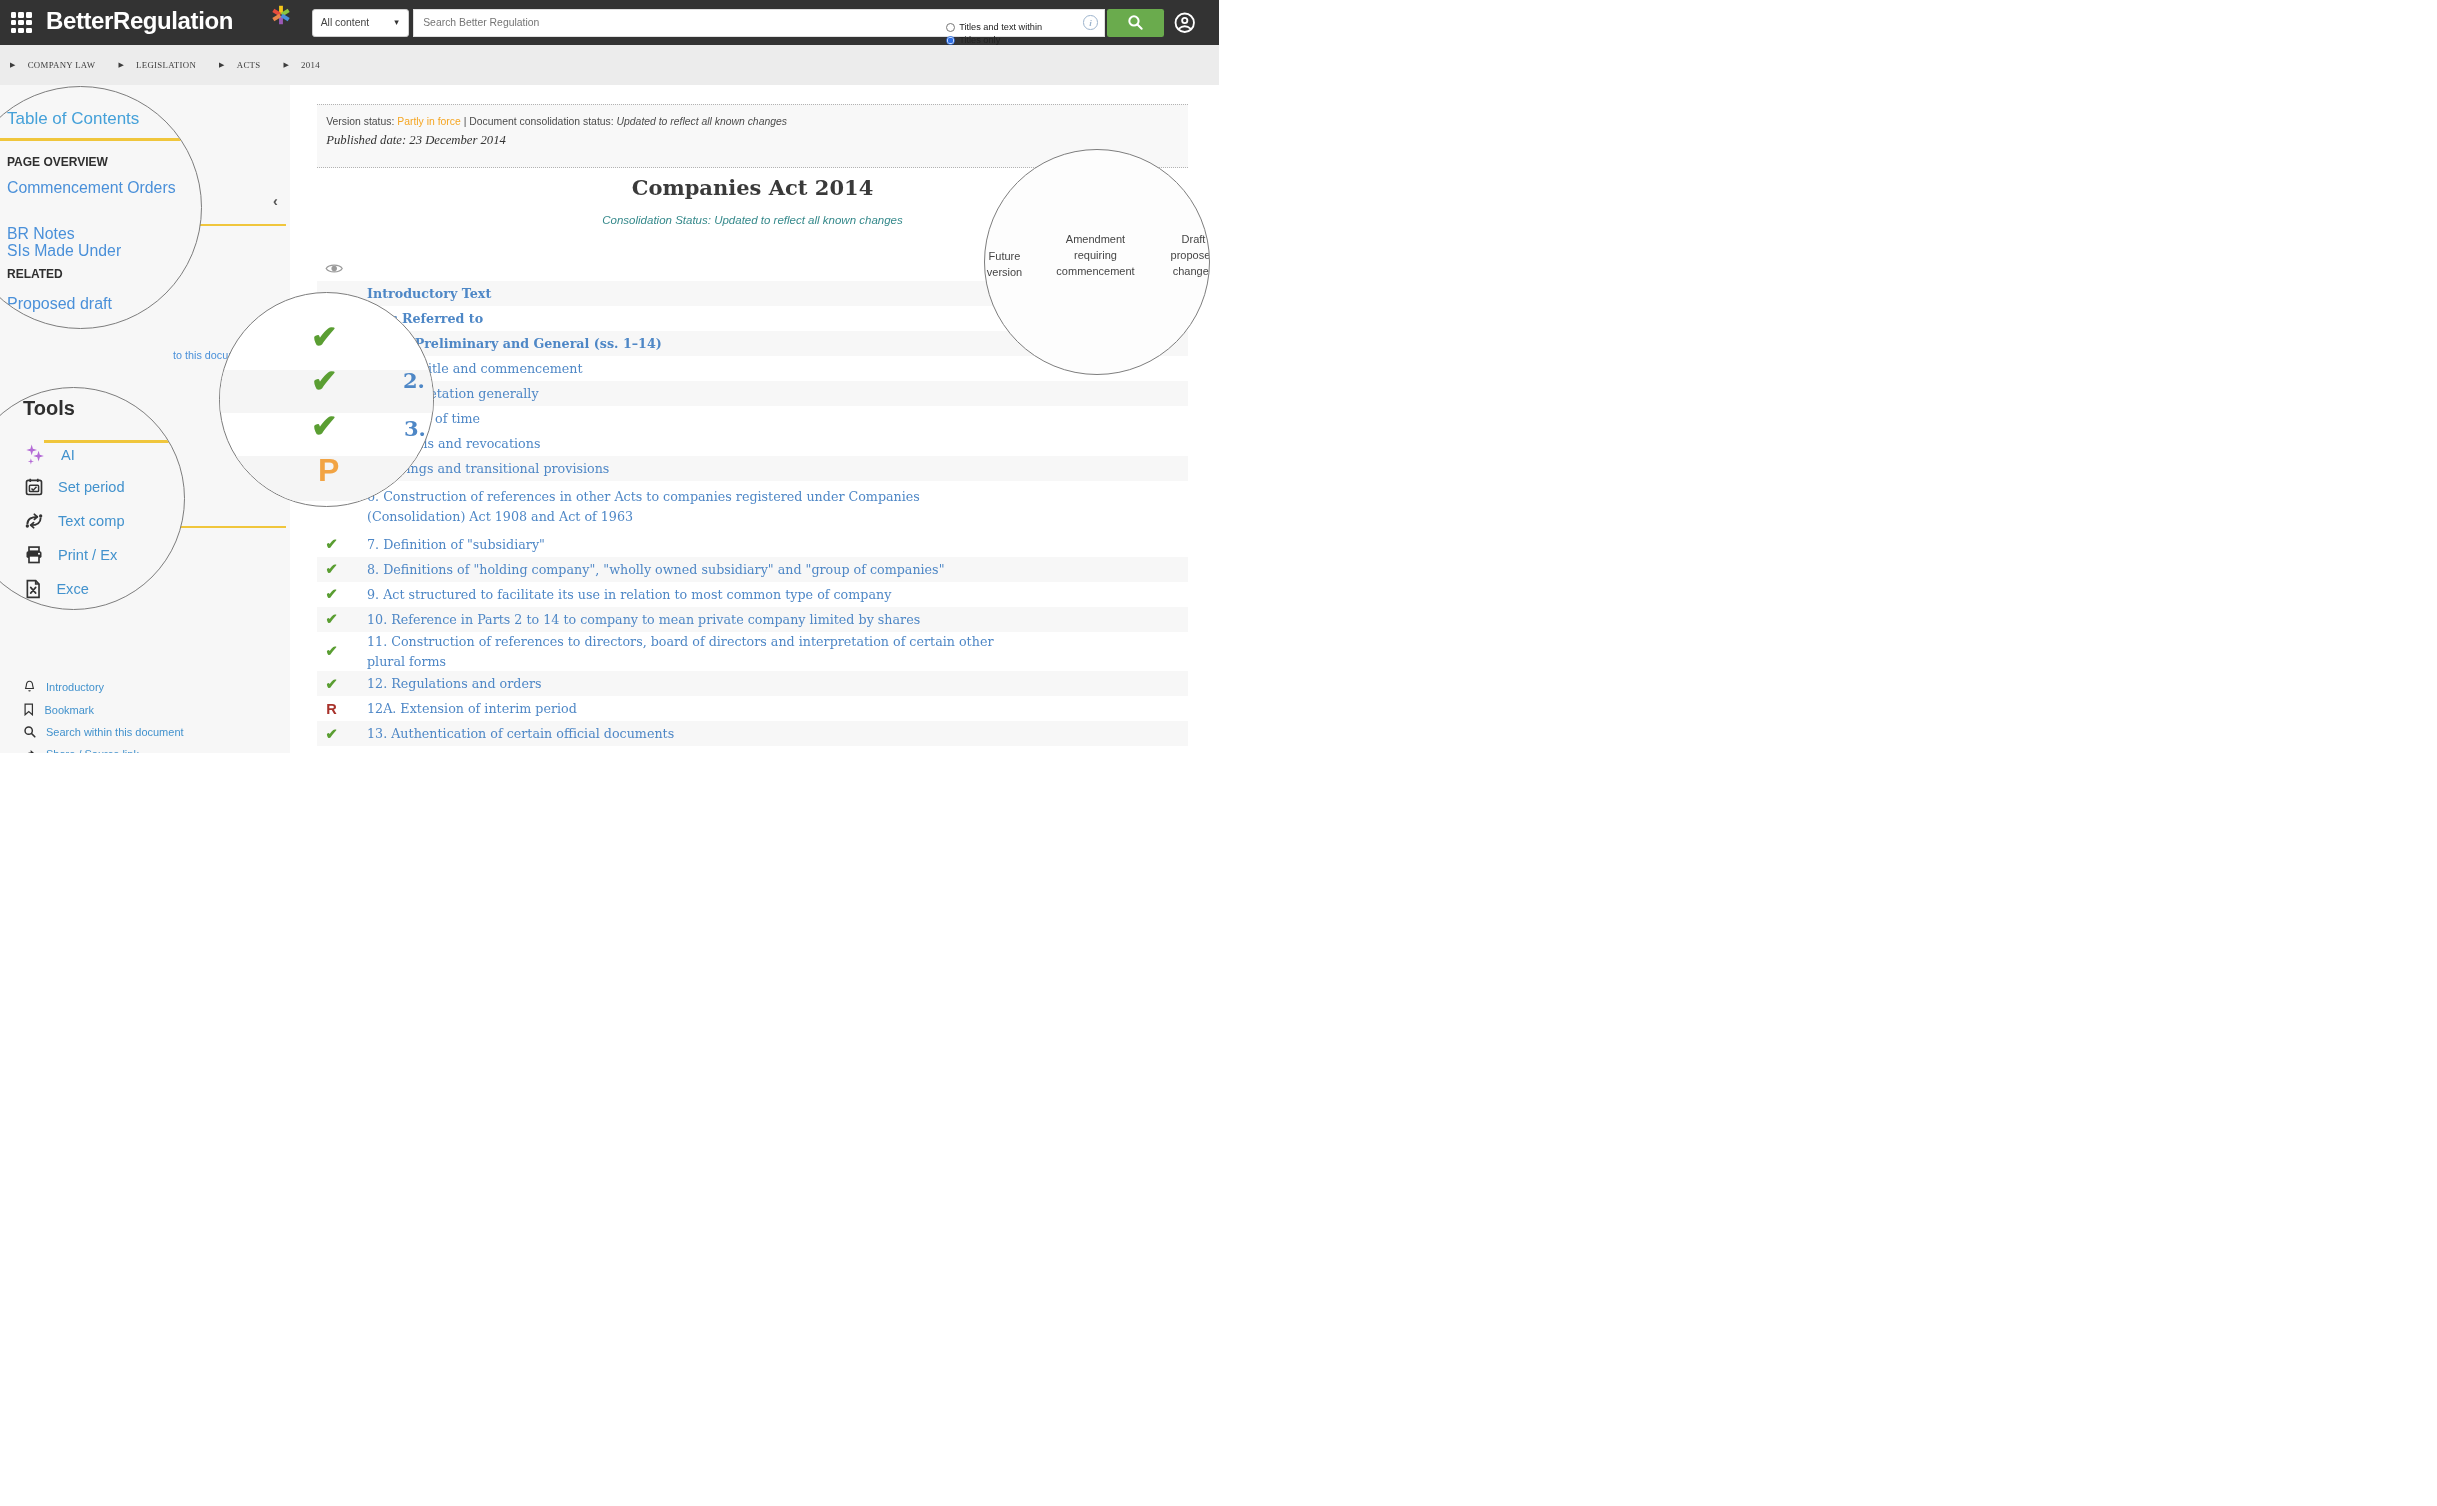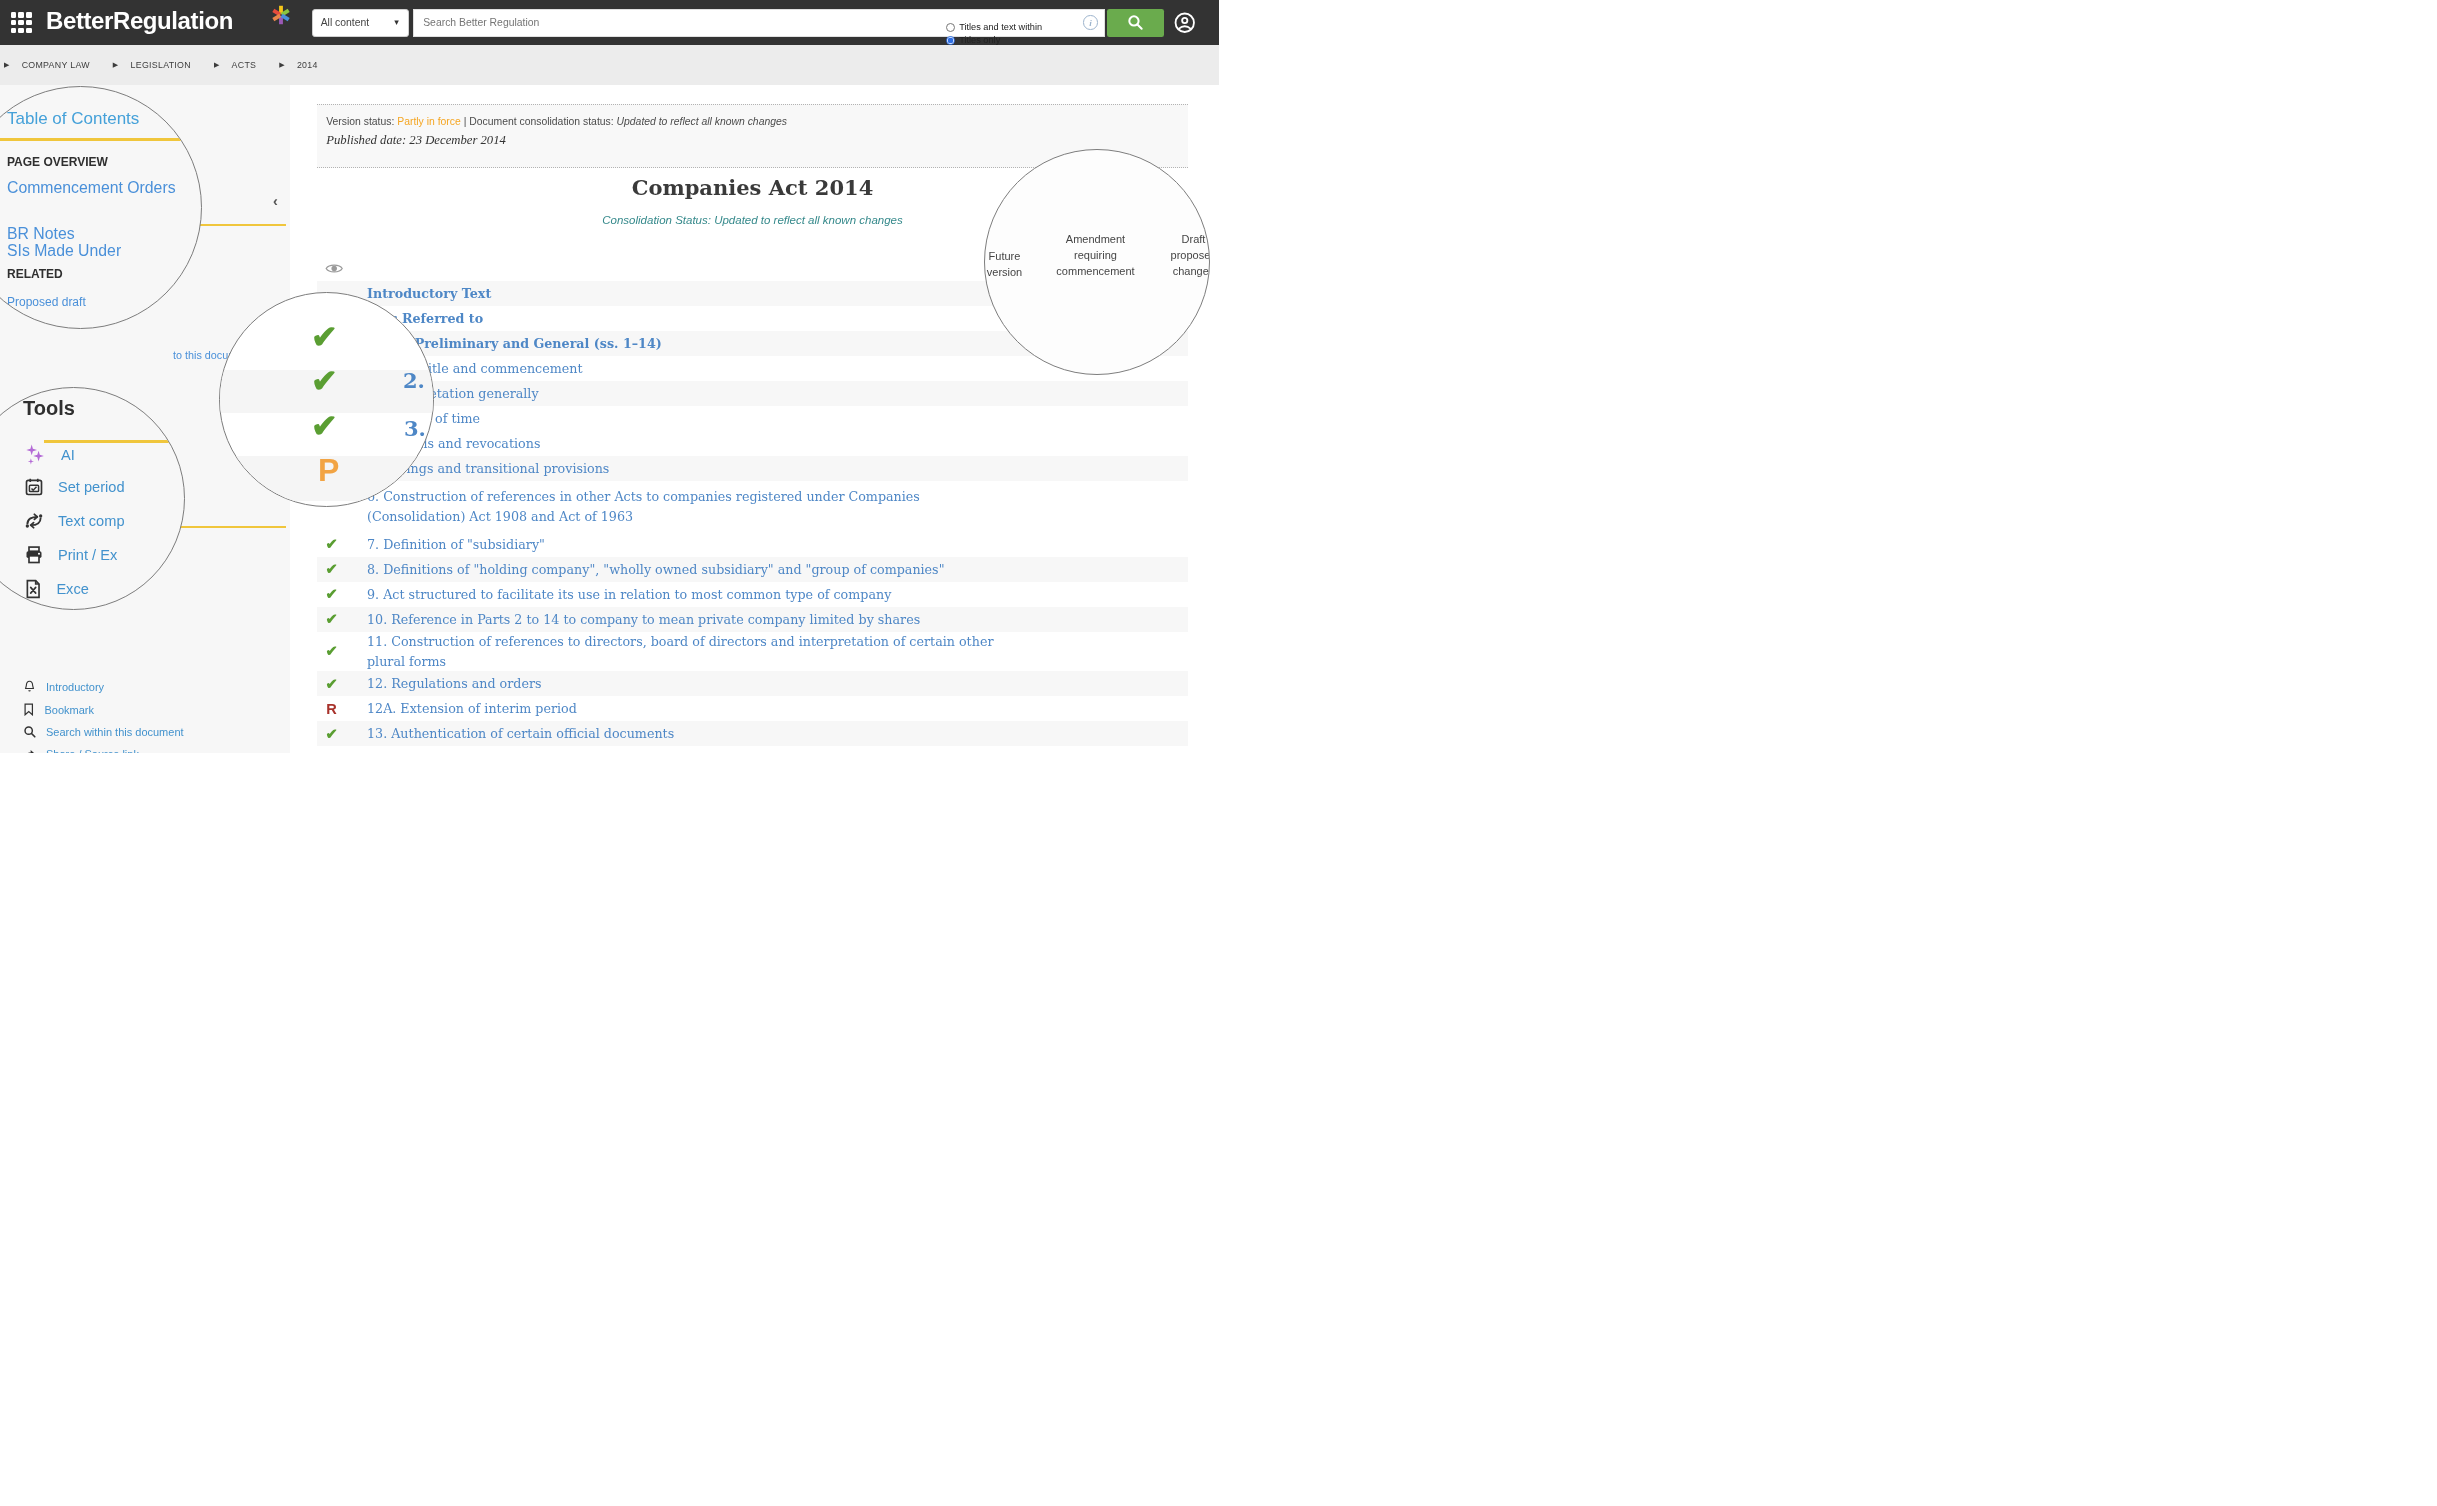--- a/index.html
+++ b/index.html
@@ -28,21 +28,21 @@
   .radio.checked { border-color:#2f6fe4; background:radial-gradient(circle, #2f6fe4 0 2.7px, #fff 3.1px); }
   .info-icon { width:14.6px; height:14.6px; border-radius:50%; border:1.2px solid #9db4cd; color:#9db4cd;
     font-size:9.2px; font-family:"Liberation Serif", serif; font-style:italic; font-weight:700;
     display:flex; align-items:center; justify-content:center; margin:0 6.1px; }
   .search-btn { position:absolute; left:1107px; top:8.5px; width:57px; height:28.4px; background:#6aab4d;
     border:none; border-radius:2.3px; cursor:pointer; display:flex; align-items:center; justify-content:center; }
   .user-btn { position:absolute; left:1174px; top:11.5px; width:21.5px; height:21.5px; cursor:pointer; }
 
   
   .crumbbar { position:absolute; left:0; top:45px; width:100%; height:40px; background:#ececec; z-index:4;
-    display:flex; align-items:center; padding-left:4px; }
+    display:flex; align-items:center; padding-left:10px;font-family:Liberation Serif, serif; }
   .crumb { display:flex; align-items:center; margin-right:23px; cursor:pointer; }
   .crumb .arr { font-size:7px; color:#3d3d3d; margin-right:12.3px; }
   .crumb .lbl { font-size:8.8px; color:#3d3d3d; letter-spacing:0.3px; }
 
   
   .sidebar { position:absolute; left:0; top:85px; width:290px; height:668px; background:#f7f7f7; }
   .toc-underline { position:absolute; left:6.1px; top:139px; width:280px; height:2.3px; background:#f0c63c; }
   .tools-underline { position:absolute; left:6.1px; top:441px; width:280px; height:2.3px; background:#f0c63c; }
   .collapse-btn { position:absolute; left:273px; top:108px; font-size:14.6px; color:#555; font-weight:700; cursor:pointer; }
   .side-link { position:absolute; color:#4a90d9; cursor:pointer; }
@@ -307,21 +307,21 @@
     </div>
 
   <div class="lens" id="lens-toc">
     <div class="abs" style="left:47px; top:21.5px; font-size:17px; color:#45a1d9; white-space:nowrap;">Table of Contents</div>
     <div class="abs" style="left:0; top:51px; width:100%; height:3.1px; background:#f0c63c;"></div>
     <div class="abs mag-head" style="left:47px; top:68px; font-size:12px;">PAGE OVERVIEW</div>
     <div class="abs mag-link" style="left:47px; top:92px; white-space:nowrap;">Commencement Orders</div>
     <div class="abs mag-link" style="left:47px; top:115px; white-space:nowrap;margin-top:40px;">SIs Made Under</div>
     <div class="abs mag-link" style="left:47px; top:138px; white-space:nowrap;">BR Notes</div>
     <div class="abs mag-head" style="left:47px; top:180px; font-size:12px;">RELATED</div>
-    <div class="abs mag-link" style="left:47px; top:208px; font-size:12px; white-space:nowrap;">Proposed draft</div>
+    <div class="abs mag-link" style="left:47px; top:208px; font-size:16px; white-space:nowrap;">Proposed draft</div>
   </div>
 
   <div class="lens" id="lens-checks">
     <div class="abs mag-band" style="top:77px; height:43px;"></div>
     <div class="abs mag-band" style="top:163px; height:45px;"></div>
     <div class="abs mag-check" style="left:91px; top:28px;">✔</div>
     <div class="abs mag-check" style="left:91px; top:72px;">✔</div>
     <div class="abs mag-check" style="left:91px; top:117px;">✔</div>
     <div class="abs mag-p" style="left:98px; top:161px;">P</div>
     <div class="abs mag-num" style="left:183px; top:75px;">2.</div>

